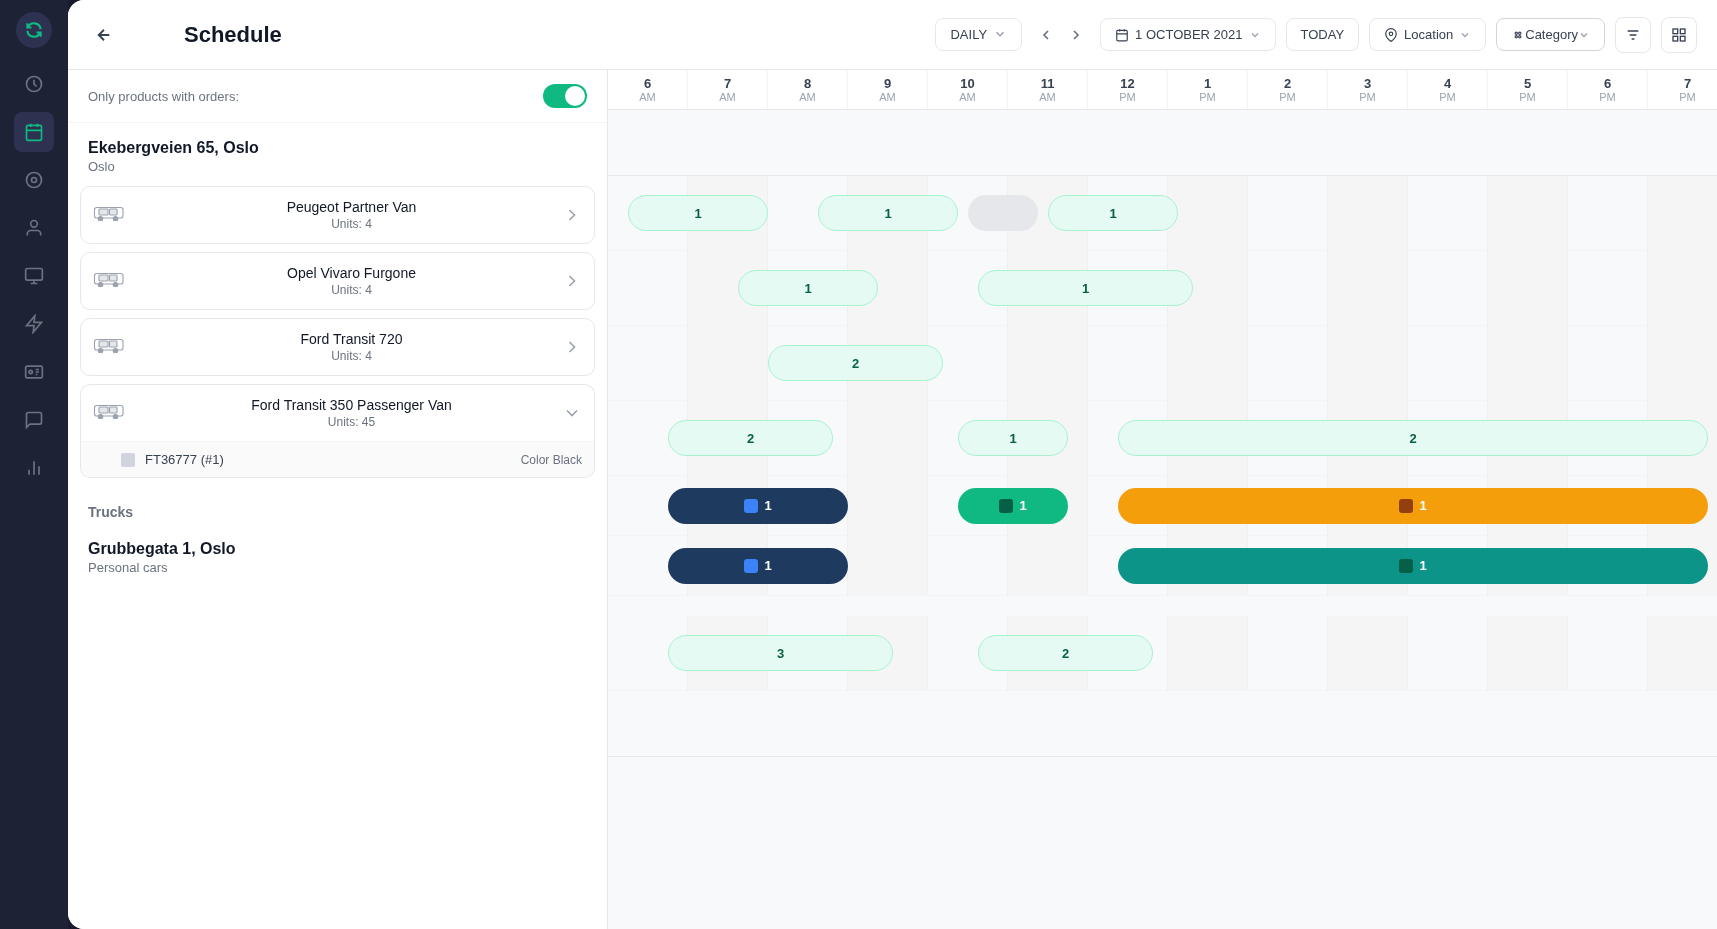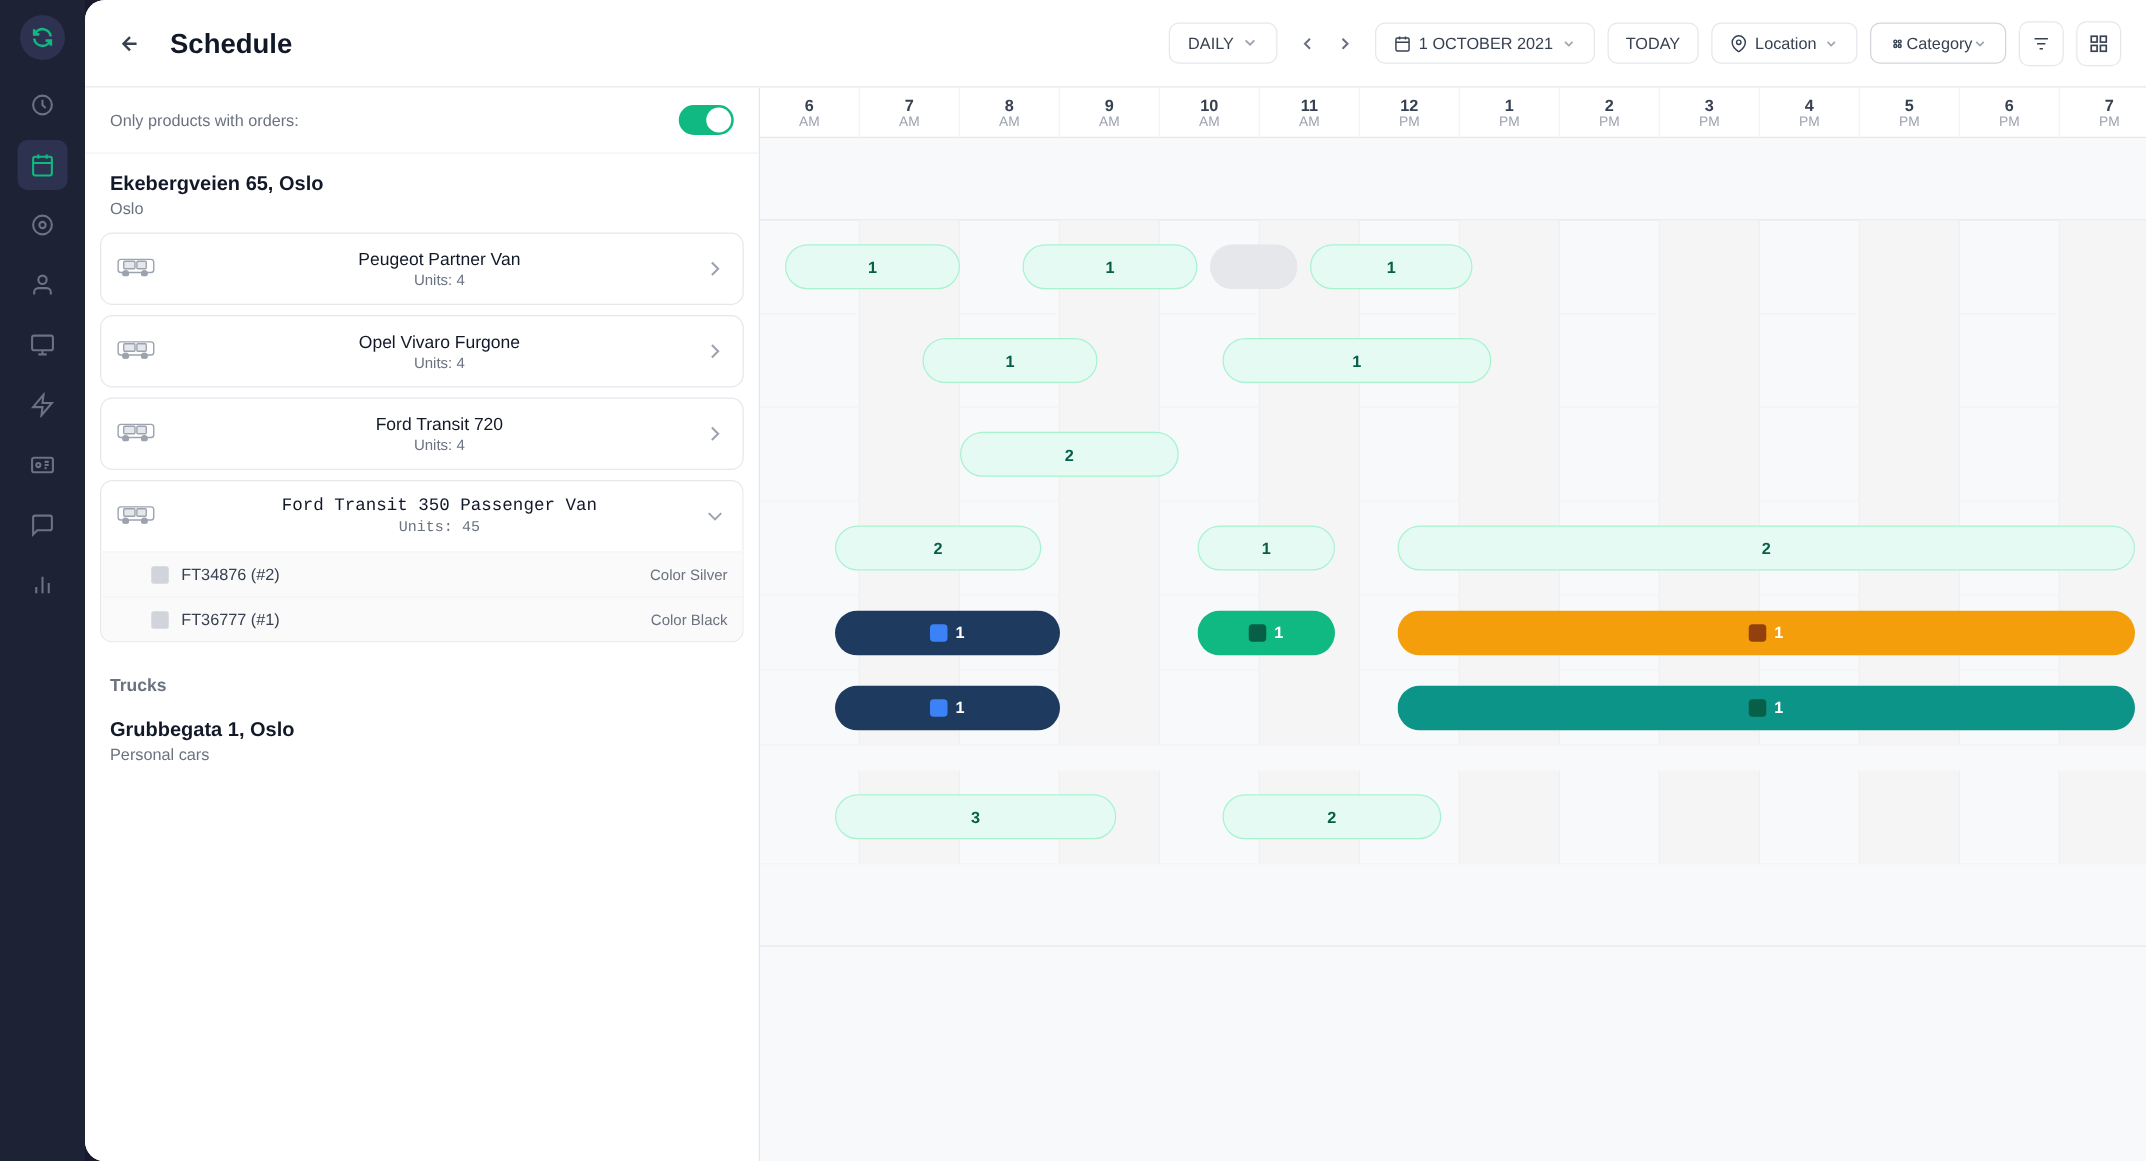--- a/index.html
+++ b/index.html
@@ -60,20 +60,21 @@
       display: flex; align-items: center; justify-content: center;
       border-radius: 6px;
       cursor: pointer;
       color: #374151;
     }
     .page-title {
       font-size: 22px;
       font-weight: 600;
       color: #111827;
       margin-right: auto;
+      margin-left: 48px;
     }
     .header-controls {
       display: flex;
       align-items: center;
       gap: 10px;
     }
     .dropdown-btn {
       display: flex;
       align-items: flex-start;
       gap: 6px;
@@ -225,21 +226,20 @@
       border-radius: 10px;
       margin-bottom: 8px;
       cursor: pointer;
       background: white;
       text-align: center;
     }
     .vehicle-item.expanded {
       border-radius: 10px 10px 0 0;
       margin-bottom: 0;
       border-bottom: none;
-      font-family: Liberation Mono, monospace;
     }
     .vehicle-icon {
       width: 36px; height: 24px;
       margin-right: 12px;
       color: #9ca3af;
     }
     .vehicle-info { flex: 1; }
     .vehicle-name {
       font-size: 14px;
       font-weight: 500;
@@ -629,25 +629,20 @@
             <div class="vehicle-name">Ford Transit 350 Passenger Van</div>
             <div class="vehicle-units">Units: 45</div>
           </div>
           <svg class="vehicle-chevron" viewBox="0 0 24 24" fill="none" stroke="currentColor" stroke-width="2">
               <path d="M6 9l6 6 6-6"></path>
             </svg>
         </div>
         <div class="vehicle-sub-items">
           <div class="vehicle-sub-item">
             <div class="sub-icon"></div>
-            <span class="sub-name">FT34876 (#2)</span>
-            <span class="sub-color">Color Silver</span>
-          </div>
-          <div class="vehicle-sub-item">
-            <div class="sub-icon"></div>
             <span class="sub-name">FT36777 (#1)</span>
             <span class="sub-color">Color Black</span>
           </div>
         </div>
       </div>
 
       <div class="section-divider">
         <div class="section-title">Trucks</div>
       </div>
 

